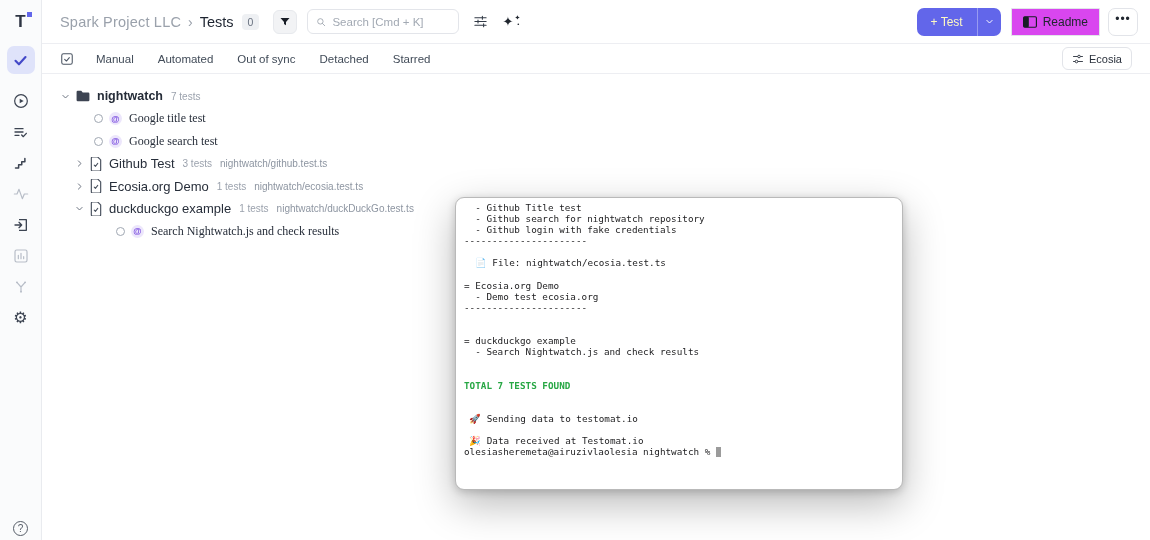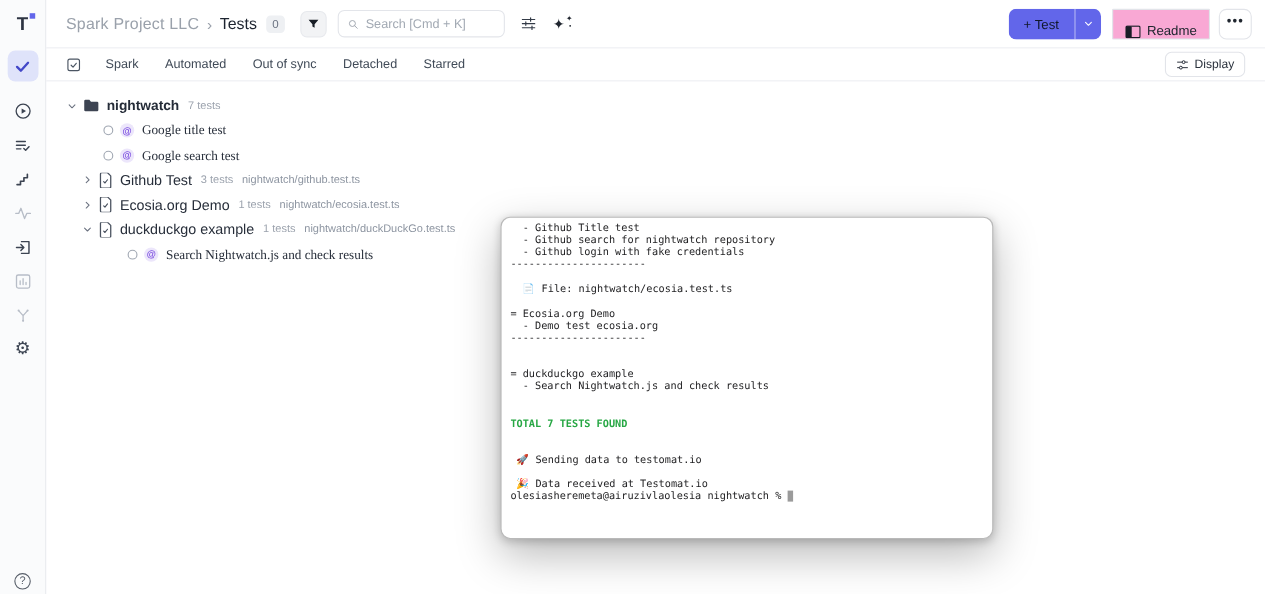--- a/index.html
+++ b/index.html
@@ -40,26 +40,26 @@
     display:flex; align-items:center; padding:0 8px; background:#fff; }
   .search-box input { border:none; outline:none; font-size:11.5px; color:#3a414c; width:118px;
     font-family:"Liberation Sans",sans-serif; margin-left:6px; background:transparent;}
   .search-box input::placeholder { color:#a2a9b3; }
   .hdr-ico { margin-left:14px; color:#333b47; cursor:pointer; }
   .sparkle { position:relative; font-size:13px; line-height:13px; color:#20262f; width:16px; }
   .sparkle .mini { position:absolute; font-size:7px; right:-2px; top:-4px; }
   .sparkle .dot { position:absolute; font-size:6px; right:-1px; bottom:-3px; }
   .spacer { flex:1; }
   .btn-test { display:flex; height:28px; border-radius:7px; overflow:hidden; cursor:pointer; }
-  .btn-test .main { background:#6266ea; color:#0f172a; font-size:12px; display:flex; align-items:center;
+  .btn-test .main { background:#6266ea; color:#fef9c3; font-size:12px; display:flex; align-items:center;
     padding:0 14px; }
   .btn-test .caret { background:#6266ea; border-left:1px solid rgba(255,255,255,.35); width:24px;
     display:flex; align-items:center; justify-content:center; color:#fff; }
-  .btn-readme { height:28px; border:1px solid #e2e4e9; border-radius:1px; background:#f9a8d4;
-    display:flex; align-items:flex-end; padding:0 11px; font-size:12px; color:#20262f; margin-left:10px; cursor:pointer;}
+  .btn-readme { height:28px; border:1px solid #e2e4e9; border-radius:1px; background:#d946ef;
+    display:flex; align-items:center; padding:0 11px; font-size:12px; color:#20262f; margin-left:10px; cursor:pointer;}
   .btn-readme svg { margin-right:6px; }
   .btn-more { height:28px; width:30px; border:1px solid #e2e4e9; border-radius:7px; background:#fff;
     display:flex; align-items:center; justify-content:center; font-size:12px; letter-spacing:1px;
     color:#20262f; margin-left:8px; cursor:pointer; padding-bottom:6px;}
 
   
   .tabsbar { position:absolute; left:42px; top:44px; width:1108px; height:30px;
     border-bottom:1px solid #edeef2; display:flex; align-items:center; padding:0 18px; }
   .tab-ico { color:#4b5563; margin-right:22px; cursor:pointer;}
   .tab { font-size:11.5px; color:#414b58; margin-right:24px; cursor:pointer; }
@@ -220,32 +220,32 @@
   </div>
 </div>
 
 <div class="tabsbar">
   <div class="tab-ico">
     <svg width="14" height="14" viewBox="0 0 24 24">
         <rect x="3" y="3" width="18" height="18" rx="3" stroke="currentColor" stroke-width="1.8" fill="none"></rect>
         <path d="M8 12.5l3 3 5-6" stroke="currentColor" stroke-width="1.8" fill="none" stroke-linecap="round" stroke-linejoin="round"></path>
       </svg>
   </div>
-  <span class="tab">Spark</span>
+  <span class="tab">Manual</span>
   <span class="tab">Automated</span>
   <span class="tab">Out of sync</span>
   <span class="tab">Detached</span>
   <span class="tab">Starred</span>
   <div class="btn-display">
     <svg width="12" height="12" viewBox="0 0 24 24">
         <path d="M3 7h18M3 17h18" stroke="#2a313c" stroke-width="1.8" stroke-linecap="round"></path>
         <circle cx="14" cy="7" r="2.6" fill="#fff" stroke="#2a313c" stroke-width="1.8"></circle>
         <circle cx="9" cy="17" r="2.6" fill="#fff" stroke="#2a313c" stroke-width="1.8"></circle>
       </svg>
-    <span>Display</span>
+    <span>Ecosia</span>
   </div>
 </div>
 
 <div class="tree">
 
   <div class="row row-folder">
     <span class="chev">
       <svg width="9" height="9" viewBox="0 0 24 24">
           <path d="M5 9l7 7 7-7" stroke="#6b7280" stroke-width="2.6" fill="none" stroke-linecap="round" stroke-linejoin="round"></path>
         </svg>

